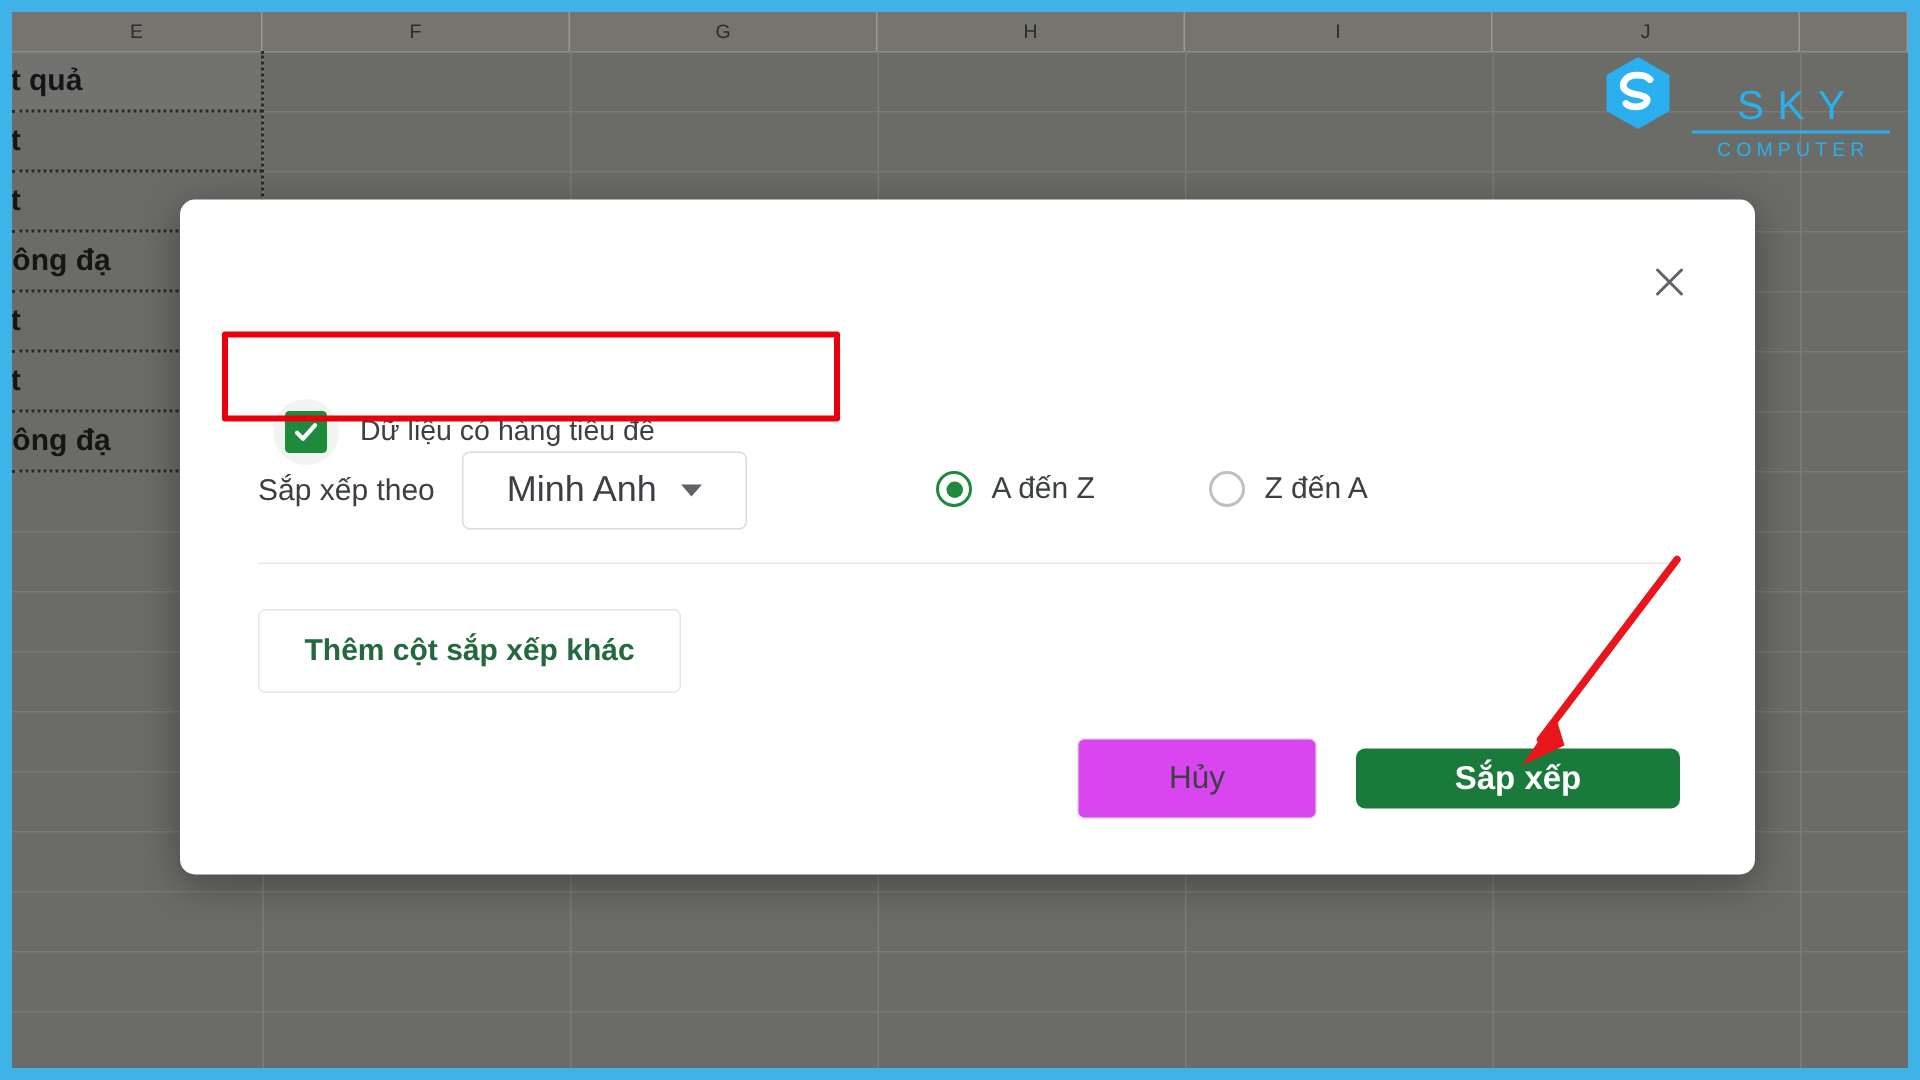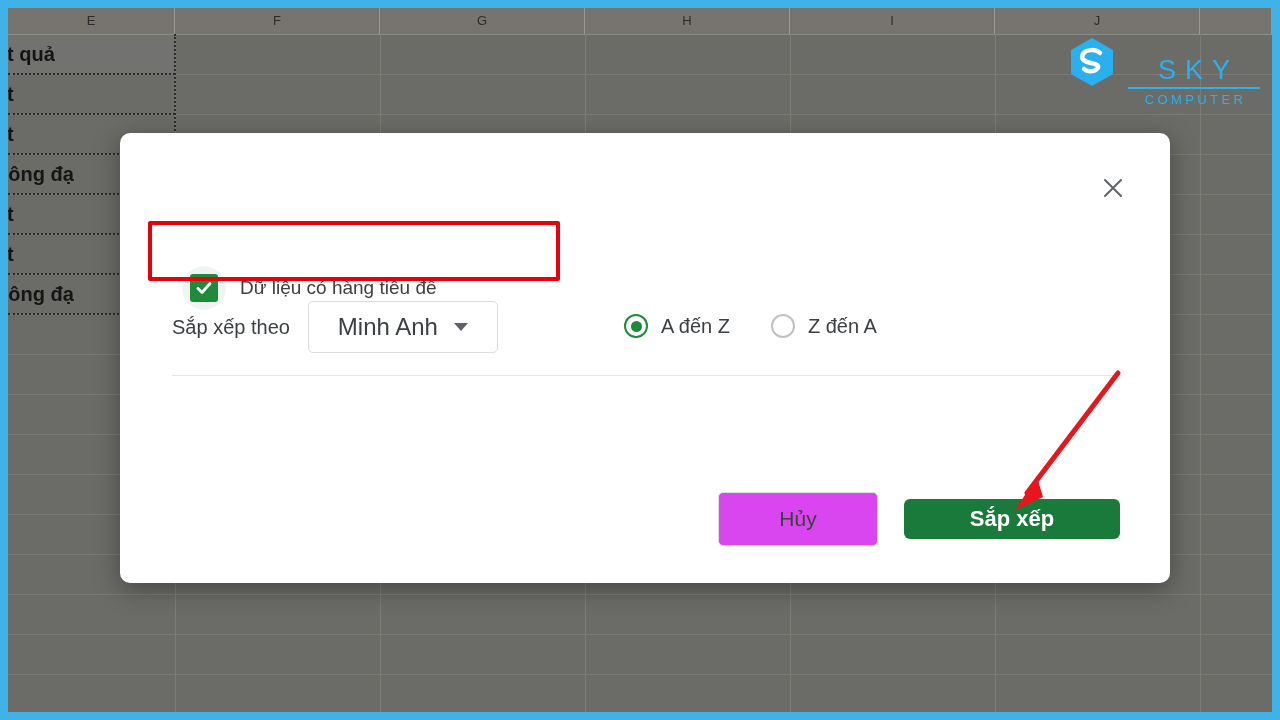--- a/index.html
+++ b/index.html
@@ -250,21 +250,21 @@
     border-right: 7px solid transparent;
     border-top: 8px solid #5f6368;
   }
 
   #radio-group {
     position: absolute;
     left: 504px;
     top: 181px;
     display: flex;
     align-items: center;
-    gap: 41px;
+    gap: 76px;
   }
   .radio-opt {
     display: flex;
     align-items: center;
     gap: 13px;
     cursor: pointer;
   }
   .radio-outer {
     width: 24px;
     height: 24px;
@@ -468,20 +468,21 @@
         <span class="radio-label">A đến Z</span>
       </div>
       <div class="radio-opt">
         <span class="radio-outer"></span>
         <span class="radio-label">Z đến A</span>
       </div>
     </div>
 
     <div id="divider"></div>
 
+    <div id="add-col-btn">Thêm cột sắp xếp khác</div>
 
     <div id="footer-btns">
       <div id="cancel-btn">Hủy</div>
       <div id="sort-btn">Sắp xếp</div>
     </div>
   </div>
 
   <div id="hdr-highlight"></div>
 
   <svg id="arrow-annotation" viewBox="0 0 150 160">

